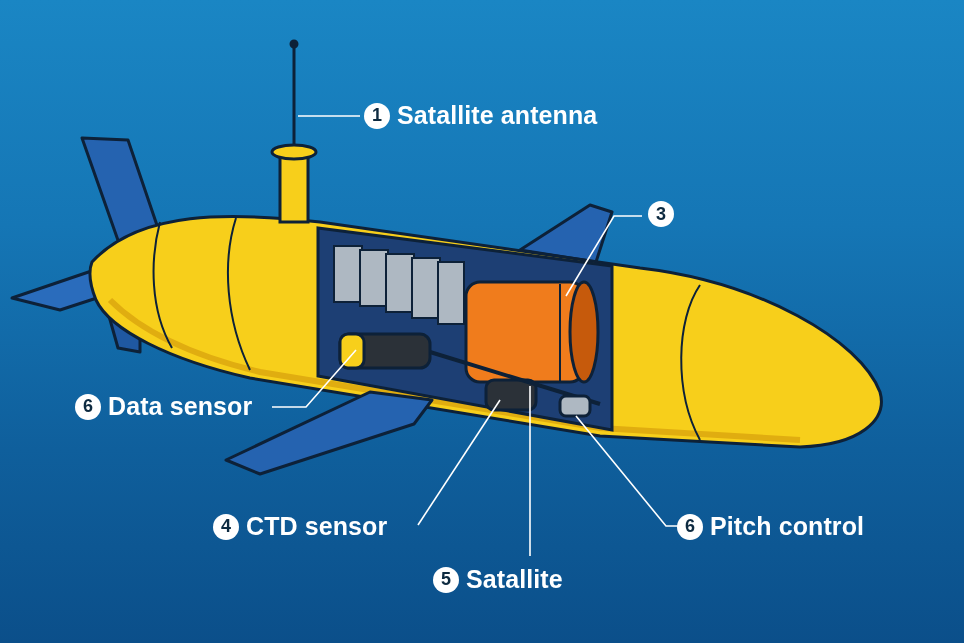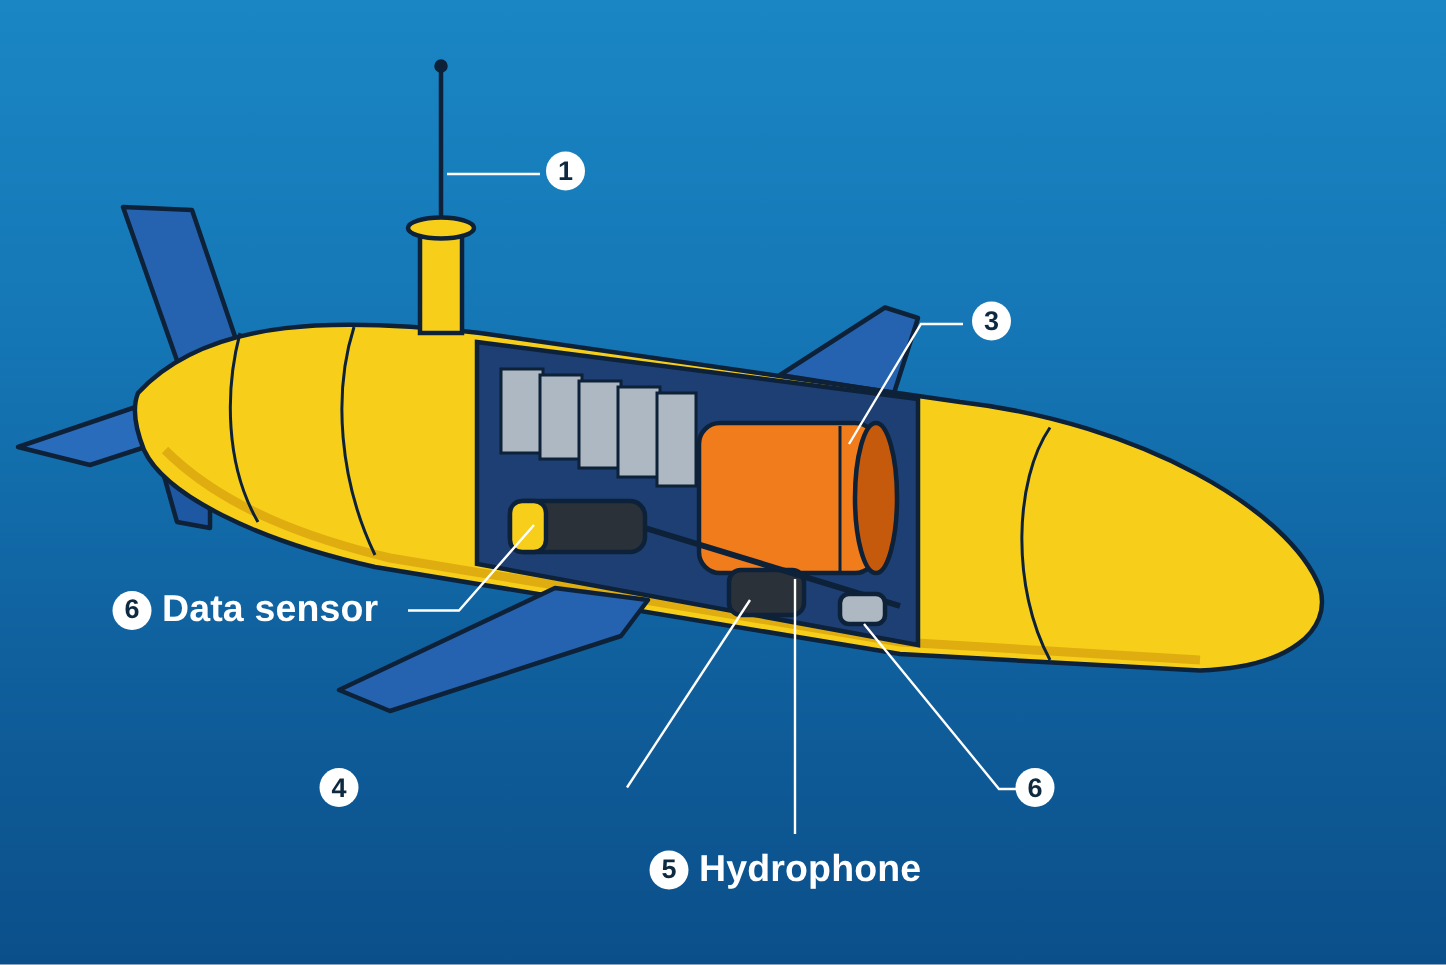--- a/index.html
+++ b/index.html
@@ -72,31 +72,34 @@
     <polyline points="566,296 614,216 642,216"></polyline>
     <polyline points="272,407 306,407 356,350"></polyline>
     <polyline points="418,525 500,400"></polyline>
     <polyline points="530,556 530,386"></polyline>
     <polyline points="576,416 666,526 680,526"></polyline>
   </g>
 </svg>
 
 <div class="label" style="left:364px;top:101px;">
   <span class="badge">1</span>
+  <span>Satallite antenna</span>
 </div>
 <div class="label" style="left:648px;top:201px;">
   <span class="badge">3</span>
 </div>
 <div class="label" style="left:75px;top:392px;">
   <span class="badge">6</span>
   <span>Data sensor</span>
 </div>
 <div class="label" style="left:213px;top:512px;">
   <span class="badge">4</span>
+  <span>CTD sensor</span>
 </div>
 <div class="label" style="left:433px;top:565px;">
   <span class="badge">5</span>
-  <span>Hydrophone</span>
+  <span>Satallite</span>
 </div>
 <div class="label" style="left:677px;top:512px;">
   <span class="badge">6</span>
+  <span>Pitch control</span>
 </div>
 </div>
 
 </body></html>

